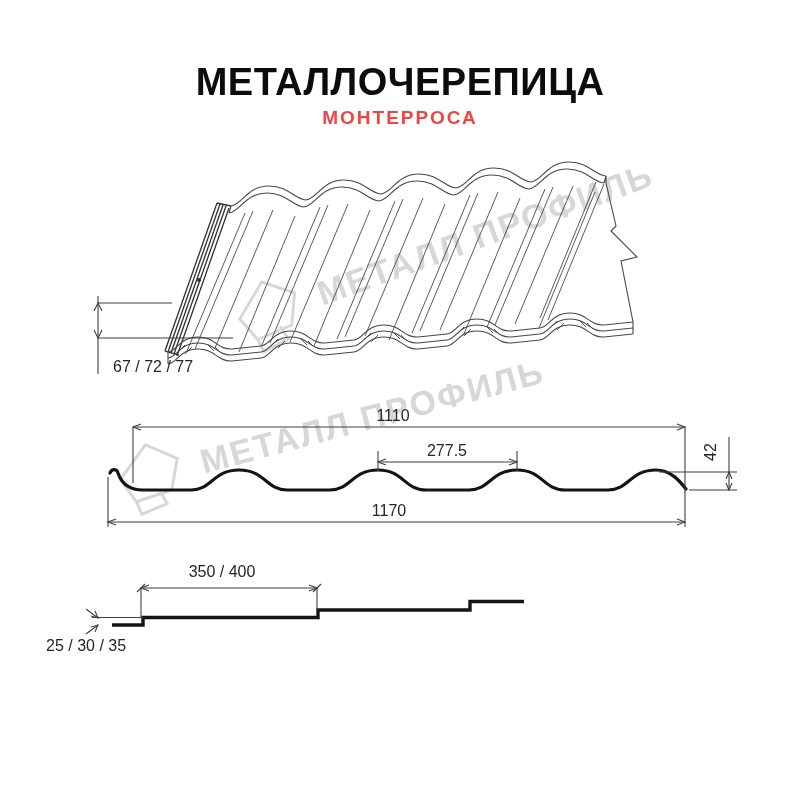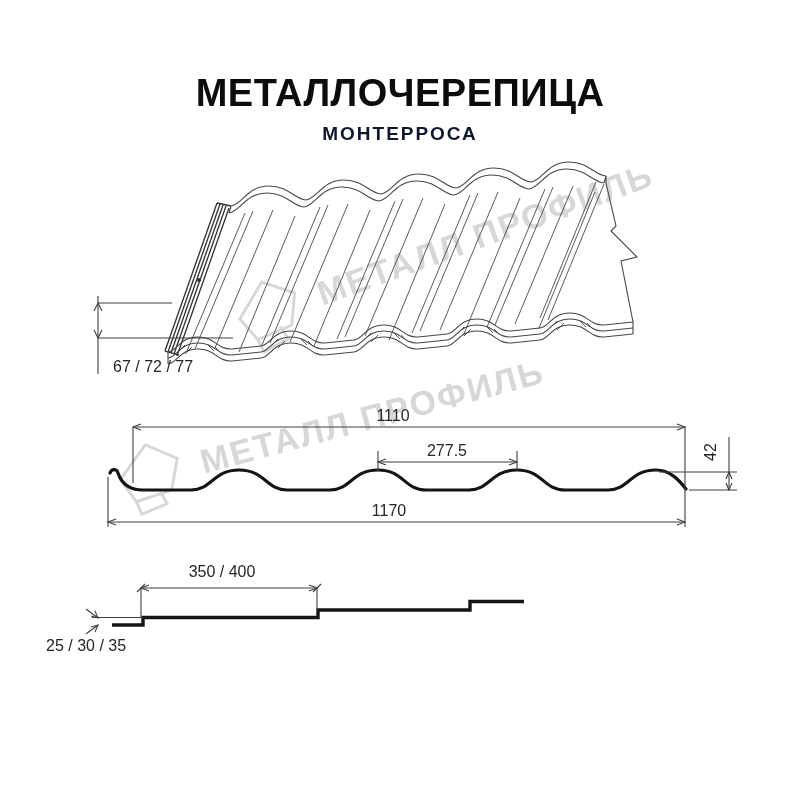--- a/index.html
+++ b/index.html
@@ -1,20 +1,20 @@
 <!DOCTYPE html>
 <html><head>
 <meta charset="utf-8">
 <style>
   html,body{margin:0;padding:0;background:#ffffff;}
   .page{position:relative;width:800px;height:800px;background:#ffffff;overflow:hidden;
         font-family:"Liberation Sans",sans-serif;}
   .hdr{position:absolute;left:0;top:62px;width:800px;text-align:center;}
-  .hdr h1{margin:11px;font-size:38px;line-height:40px;font-weight:900;letter-spacing:.5px;color:#0c0c0c;}
-  .hdr h2{margin:6px 0 0 0;font-size:19px;line-height:20px;font-weight:600;letter-spacing:2px;color:#0f172a;}
+  .hdr h1{margin:0;font-size:38px;line-height:40px;font-weight:900;letter-spacing:.5px;color:#0c0c0c;}
+  .hdr h2{margin:6px 0 0 0;font-size:19px;line-height:20px;font-weight:600;letter-spacing:2px;color:#ef4444;}
   .wm{position:absolute;display:flex;align-items:center;gap:14px;color:#d7d7d7;pointer-events:none;}
   .wm .wm-text{font-size:34px;font-weight:700;letter-spacing:2px;white-space:nowrap;}
   .wm.upper{left:232px;top:286px;transform:rotate(-20deg);transform-origin:left center;}
   .wm.lower{left:112px;top:446px;transform:rotate(-15deg);transform-origin:left center;}
   svg.draw{position:absolute;left:0;top:0;}
   .thin{stroke:#474747;stroke-width:1.1;fill:none;}
   .thin2{stroke:#474747;stroke-width:.9;fill:none;}
   .dim{stroke:#3f3f3f;stroke-width:1.1;fill:none;}
   .heavy{stroke:#141414;stroke-width:3.2;fill:none;stroke-linecap:round;stroke-linejoin:round;}
   .heavystep{stroke:#141414;stroke-width:3.4;fill:none;stroke-linejoin:miter;}

